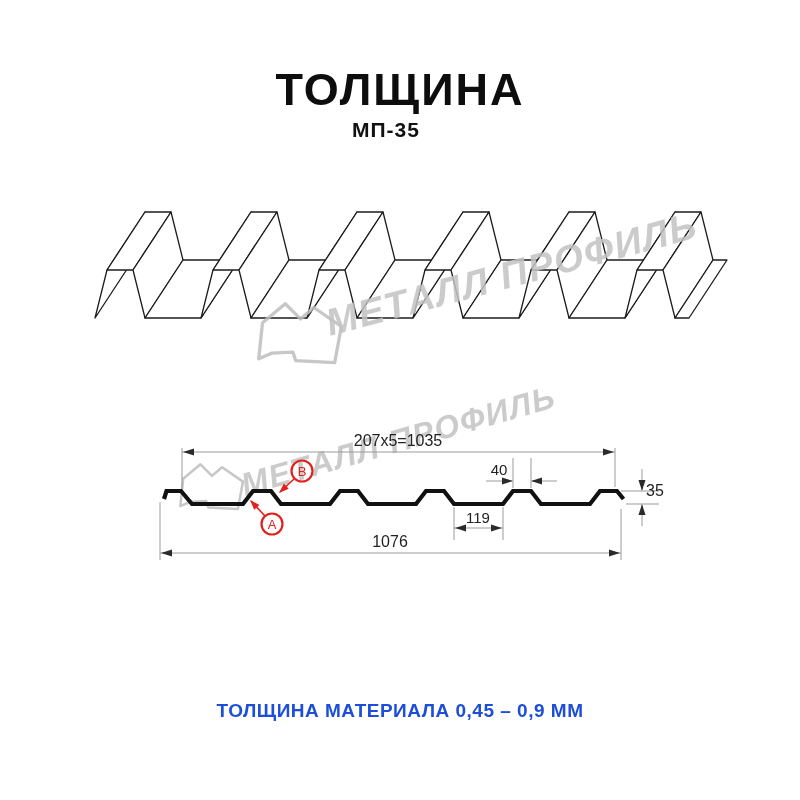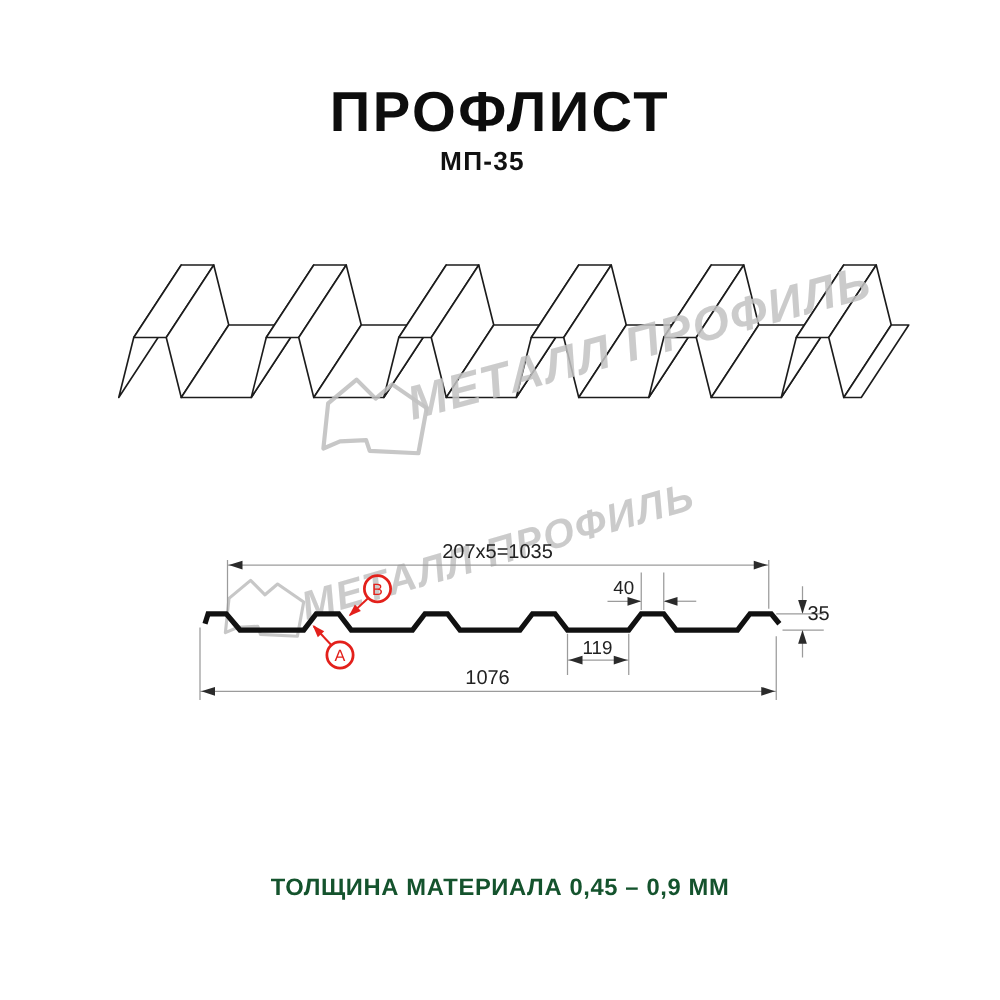--- a/index.html
+++ b/index.html
@@ -3,41 +3,41 @@
 <meta charset="utf-8">
 <style>
   html,body{margin:0;padding:0;background:#ffffff;}
   #page{position:relative;width:800px;height:800px;background:#ffffff;overflow:hidden;
         font-family:"Liberation Sans", sans-serif;}
   .title{position:absolute;top:64px;left:0;width:800px;text-align:center;
          font-size:45px;font-weight:bold;letter-spacing:2px;color:#0d0d0d;margin:0;}
   .subtitle{position:absolute;top:118px;left:0;width:772px;text-align:center;
             font-size:21px;font-weight:bold;letter-spacing:1px;color:#111;margin:0;}
   .footer-note{position:absolute;top:700px;left:0;width:800px;text-align:center;
-               font-size:19px;font-weight:bold;letter-spacing:.5px;color:#14532d;}
+               font-size:19px;font-weight:bold;letter-spacing:.5px;color:#1d4ed8;}
   svg{position:absolute;top:0;left:0;}
   .dimline{stroke:#9b9b9b;stroke-width:1;fill:none;}
   .dimtext{font-family:"Liberation Sans",sans-serif;font-size:16px;fill:#222;}
   .dimtext-s{font-family:"Liberation Sans",sans-serif;font-size:15px;fill:#222;}
   .arrow{fill:#2b2b2b;stroke:none;}
   .redarrow{fill:#e3201b;stroke:none;}
   .marker-circle{fill:none;stroke:#e3201b;stroke-width:2.2;}
   .marker-letter{font-family:"Liberation Sans",sans-serif;font-size:13px;fill:#e3201b;
                  text-anchor:middle;}
   .profile{fill:none;stroke:#111;stroke-width:4.2;stroke-linejoin:miter;}
   .wm-text{font-family:"Liberation Sans",sans-serif;font-weight:bold;font-style:italic;
            fill:#c3c3c3;letter-spacing:1.5px;opacity:.85;}
   .wm-logo{fill:none;stroke:#bdbdbd;stroke-width:3.5;stroke-linejoin:round;opacity:.85;}
 </style>
 </head>
 <body>
 
 <div id="page">
 
-  <h1 class="title">ПРОФЛИСТ</h1>
+  <h1 class="title">ТОЛЩИНА</h1>
   <div class="subtitle">МП-35</div>
 
   <svg width="800" height="800" viewBox="0 0 800 800">
 
     <g id="sheet3d">
         <polygon points="95,318 107,270 145,212 133,260" fill="#ffffff" stroke="#1c1c1c" stroke-width="1.3" stroke-linejoin="round"></polygon>
         <polygon points="107,270 133,270 171,212 145,212" fill="#ffffff" stroke="#1c1c1c" stroke-width="1.3" stroke-linejoin="round"></polygon>
         <polygon points="133,270 145,318 183,260 171,212" fill="#ffffff" stroke="#1c1c1c" stroke-width="1.3" stroke-linejoin="round"></polygon>
         <polygon points="145,318 201,318 239,260 183,260" fill="#ffffff" stroke="#1c1c1c" stroke-width="1.3" stroke-linejoin="round"></polygon>
         <polygon points="201,318 213,270 251,212 239,260" fill="#ffffff" stroke="#1c1c1c" stroke-width="1.3" stroke-linejoin="round"></polygon>

